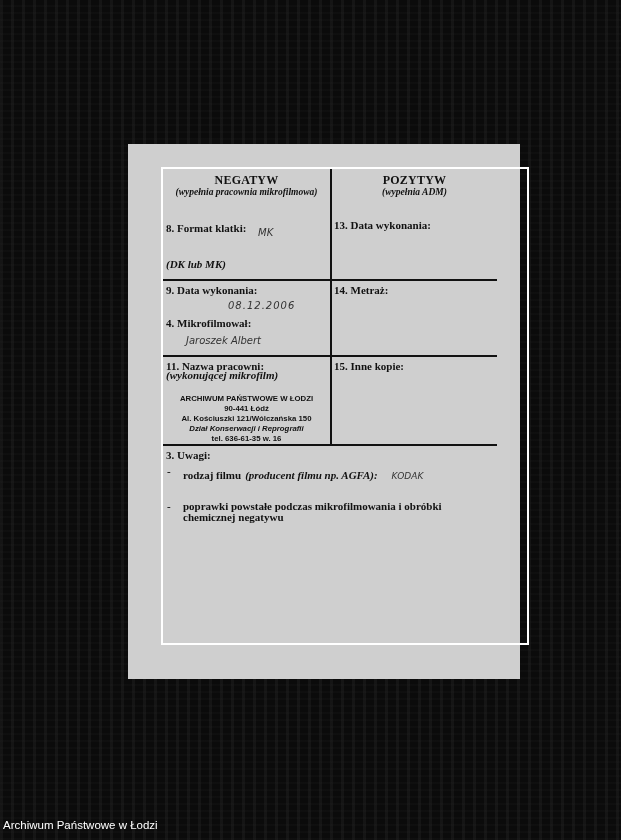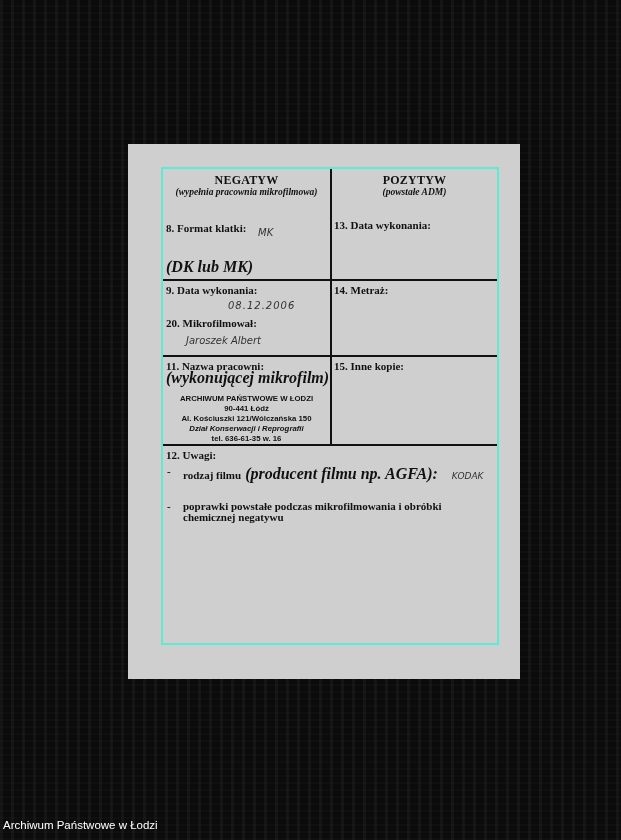--- a/index.html
+++ b/index.html
@@ -9,30 +9,30 @@
     background-image:
       repeating-linear-gradient(90deg, rgba(40,40,40,0.35) 0 3px, rgba(0,0,0,0) 3px 11px),
       repeating-linear-gradient(0deg, rgba(25,25,25,0.3) 0 2px, rgba(0,0,0,0) 2px 7px);
     font-family: "Liberation Serif", serif;
   }
   .page {
     position:absolute; left:128px; top:144px; width:392px; height:535px;
     background:#cfcfcf;
   }
   .tbl {
-    position:absolute; left:161px; top:167px; width:338px; height:478px;
-    border:2px solid #5eead4; box-sizing:border-box;
+    position:absolute; left:161px; top:167px; width:368px; height:478px;
+    border:2px solid #ffffff; box-sizing:border-box;
   }
   .cell { position:absolute; box-sizing:border-box; color:#111; }
   .vline { position:absolute; background:#111; width:2px; }
   .hline { position:absolute; background:#111; height:2px; }
   .head { font-weight:bold; font-size:12px; text-align:center; letter-spacing:0.2px; }
   .sub { font-style:italic; font-weight:bold; font-size:9.5px; text-align:center; }
   .lbl { font-weight:bold; font-size:11px; white-space:nowrap; }
-  .ital { font-style:italic; font-weight:bold; font-size:16px; }
+  .ital { font-style:italic; font-weight:bold; font-size:11px; }
   .hand { font-family:"DejaVu Sans", sans-serif; font-style:italic; font-size:10px; color:#333; white-space:nowrap; }
   .addr { font-family:"Liberation Sans", sans-serif; font-weight:bold; font-size:7.8px; text-align:center; line-height:10px; }
   .addr .it { font-style:italic; }
   .bullet { position:absolute; font-weight:bold; font-size:11px; }
   .footer {
     position:absolute; left:3px; top:819px; color:#fff;
     font-family:"Liberation Sans", sans-serif; font-size:11.5px;
   }
 </style>
 </head>
@@ -50,28 +50,28 @@
   <div class="cell" style="left:0; top:0; width:167px; height:110px;">
     <div class="head" style="position:absolute; left:0; width:167px; top:4px;">NEGATYW</div>
     <div class="sub" style="position:absolute; left:0; width:167px; top:18px;">(wypełnia pracownia mikrofilmowa)</div>
     <div class="lbl" style="position:absolute; left:3px; top:53px;">8. Format klatki:</div>
     <div class="hand" style="position:absolute; left:95px; top:50px;margin-top:8px;">MK</div>
     <div class="ital" style="position:absolute; left:3px; top:89px;">(DK lub MK)</div>
   </div>
 
   <div class="cell" style="left:169px; top:0; width:165px; height:110px;">
     <div class="head" style="position:absolute; left:0; width:165px; top:4px;">POZYTYW</div>
-    <div class="sub" style="position:absolute; left:0; width:165px; top:18px;">(powstałe ADM)</div>
+    <div class="sub" style="position:absolute; left:0; width:165px; top:18px;">(wypełnia ADM)</div>
     <div class="lbl" style="position:absolute; left:2px; top:50px;">13. Data wykonania:</div>
   </div>
 
   <div class="cell" style="left:0; top:112px; width:167px; height:74px;">
     <div class="lbl" style="position:absolute; left:3px; top:3px;">9. Data wykonania:</div>
     <div class="hand" style="position:absolute; left:65px; top:19px; letter-spacing:1px;">08.12.2006</div>
-    <div class="lbl" style="position:absolute; left:3px; top:36px;">20. Mikrofilmował:</div>
+    <div class="lbl" style="position:absolute; left:3px; top:36px;">4. Mikrofilmował:</div>
     <div class="hand" style="position:absolute; left:23px; top:54px;">Jaroszek Albert</div>
   </div>
 
   <div class="cell" style="left:169px; top:112px; width:165px; height:74px;">
     <div class="lbl" style="position:absolute; left:2px; top:3px;">14. Metraż:</div>
   </div>
 
   <div class="cell" style="left:0; top:188px; width:167px; height:87px;">
     <div class="lbl" style="position:absolute; left:3px; top:3px;">11. Nazwa pracowni:</div>
     <div class="ital" style="position:absolute; left:3px; top:12px;">(wykonującej mikrofilm)</div>
@@ -82,21 +82,21 @@
       <div class="it">Dział Konserwacji i Reprografii</div>
       <div>tel. 636-61-35 w. 16</div>
     </div>
   </div>
 
   <div class="cell" style="left:169px; top:188px; width:165px; height:87px;padding-left:26px;">
     <div class="lbl" style="position:absolute; left:2px; top:3px;">15. Inne kopie:</div>
   </div>
 
   <div class="cell" style="left:0; top:277px; width:334px; height:197px;">
-    <div class="lbl" style="position:absolute; left:3px; top:3px;">12. Uwagi:</div>
+    <div class="lbl" style="position:absolute; left:3px; top:3px;">3. Uwagi:</div>
 
     <div class="bullet" style="left:4px; top:19px;">-</div>
     <div style="position:absolute; left:20px; top:19px; white-space:nowrap;">
       <span class="lbl">rodzaj filmu</span>
       <span class="ital">(producent filmu np. AGFA):</span>
       <span class="hand" style="margin-left:10px; font-size:9px;">KODAK</span>
     </div>
 
     <div class="bullet" style="left:4px; top:54px;">-</div>
     <div style="position:absolute; left:20px; top:54px;">

